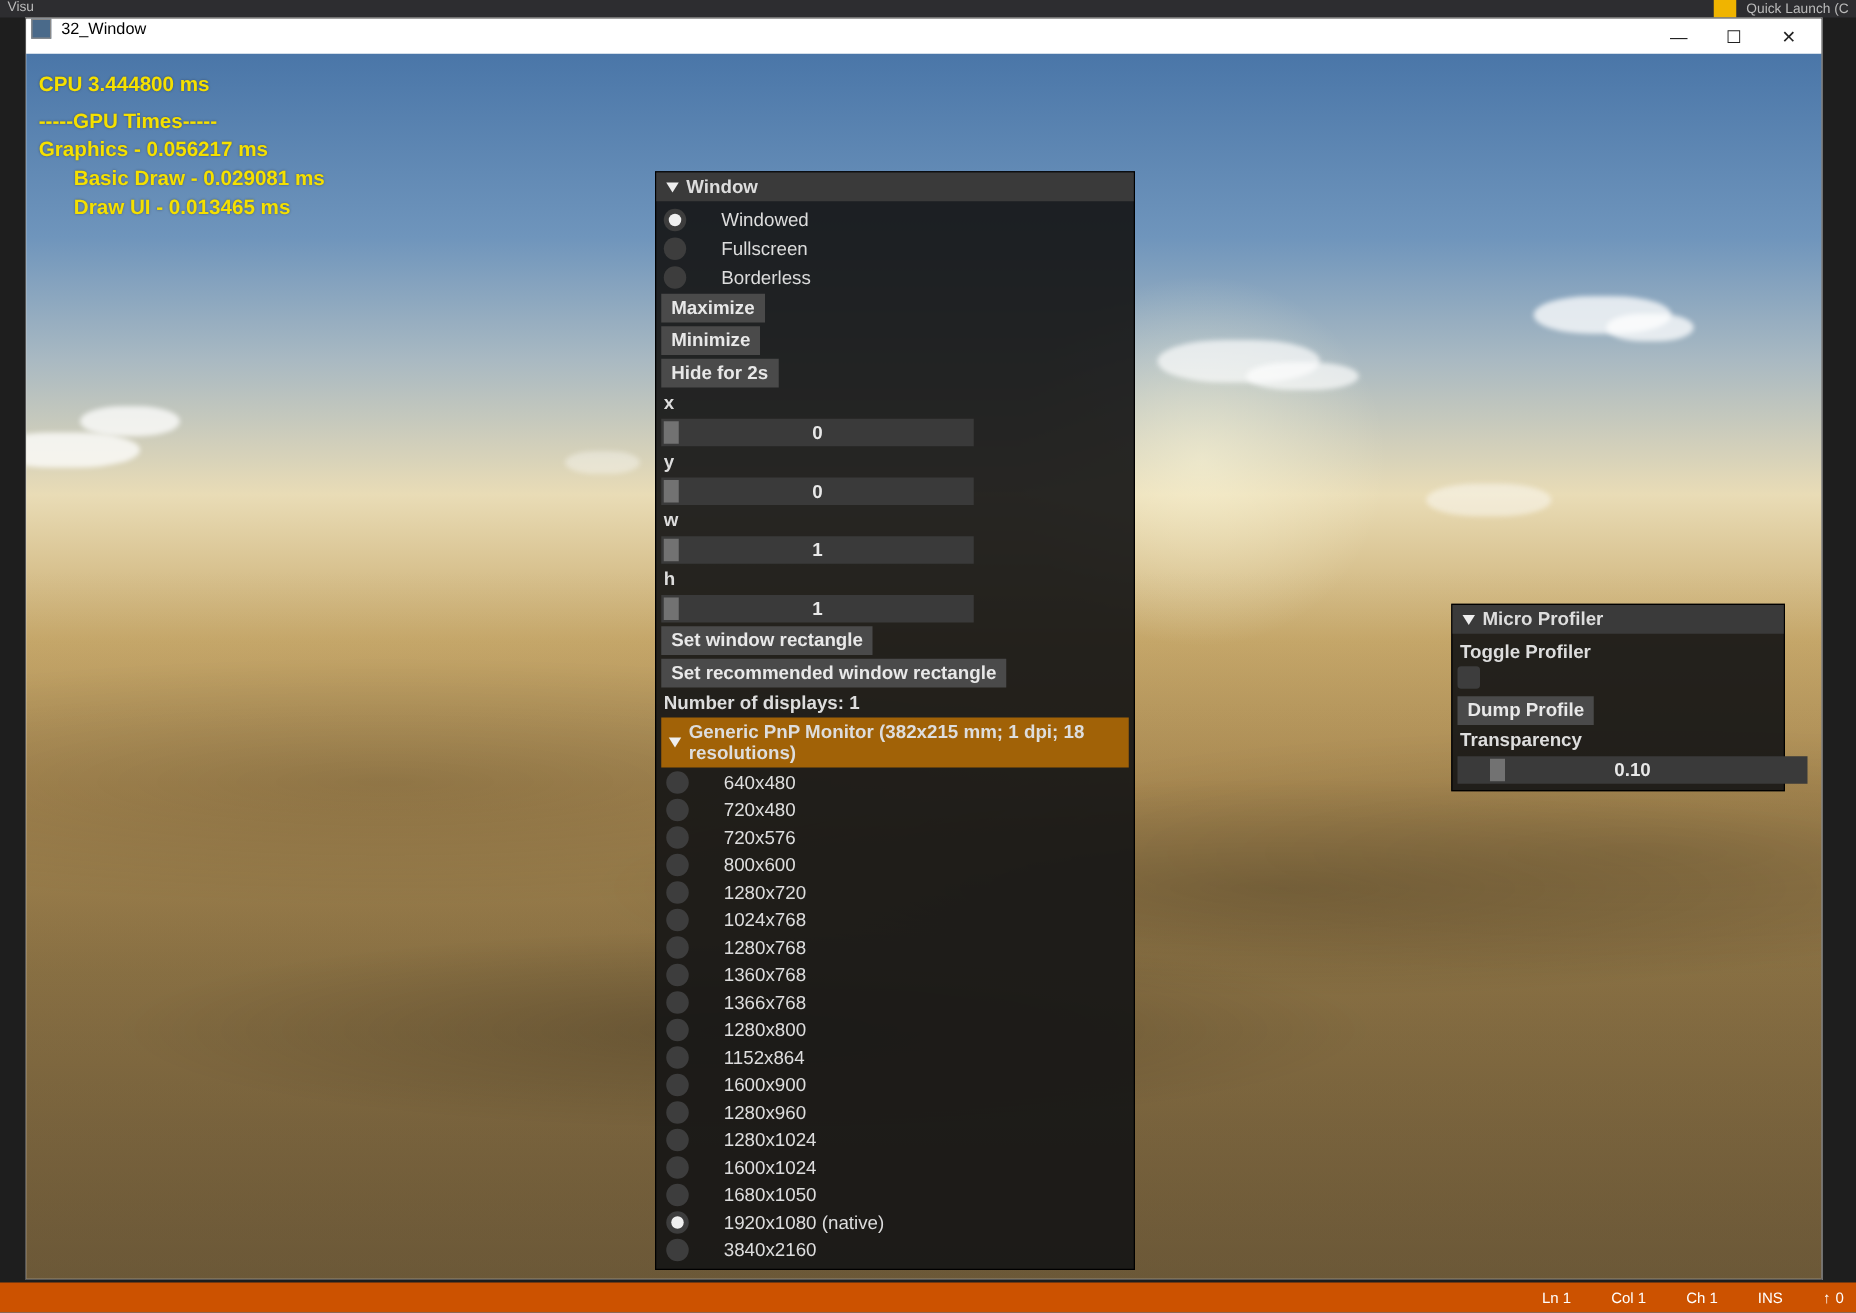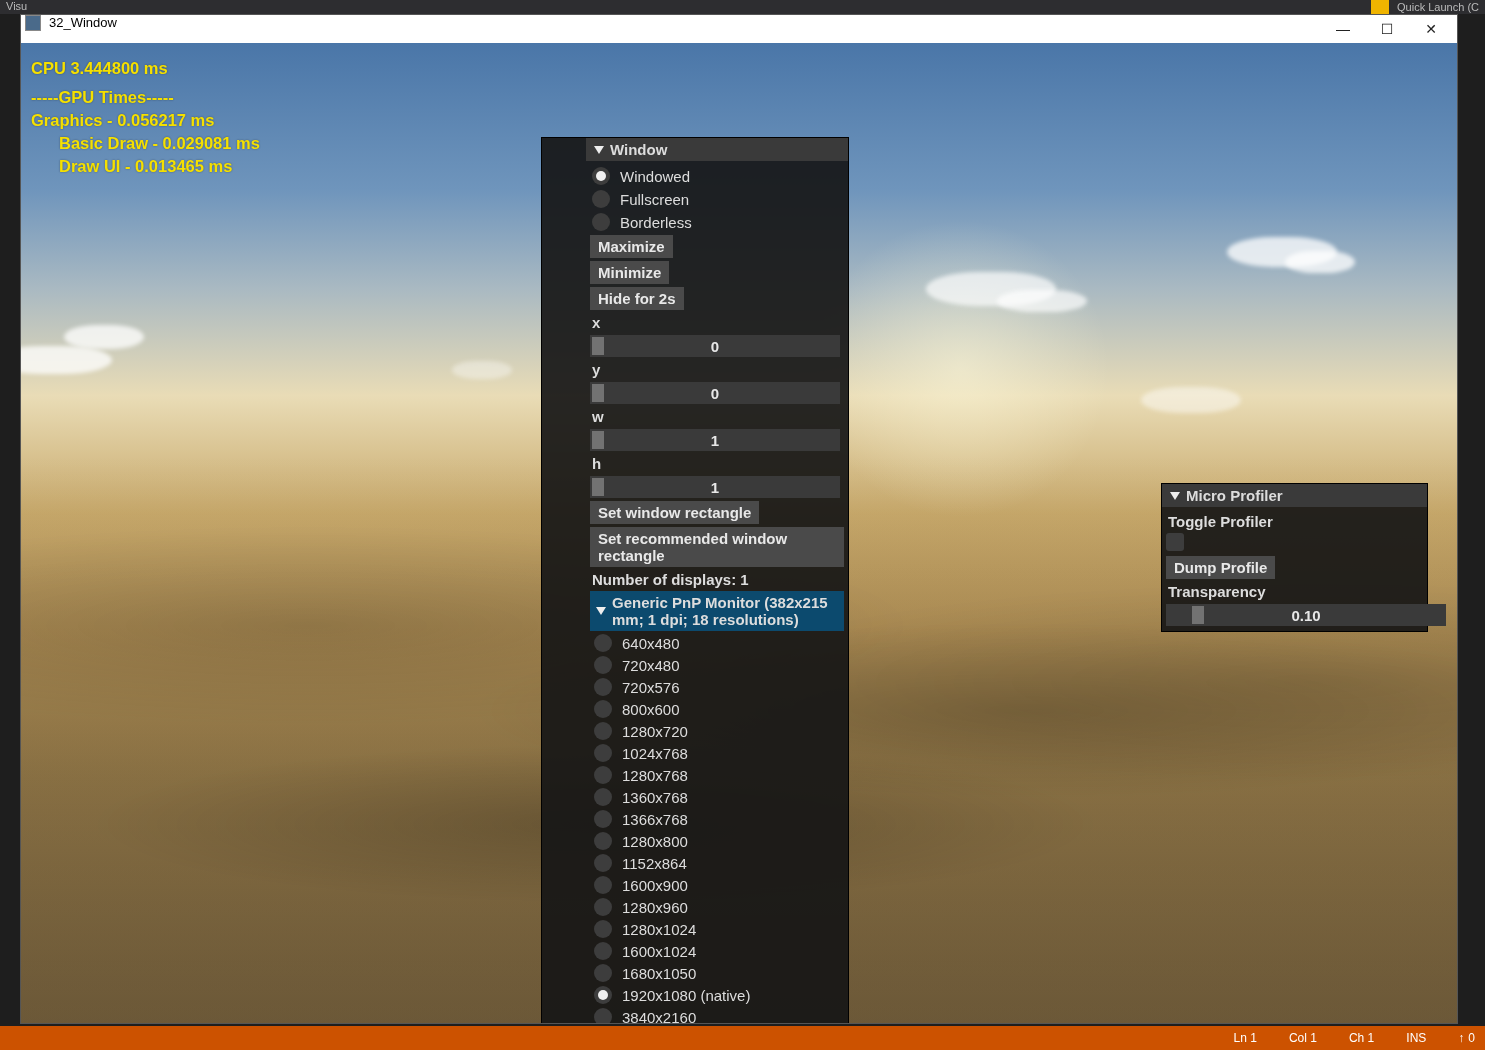--- a/index.html
+++ b/index.html
@@ -132,21 +132,21 @@
     font-weight:600;
   }
   .imgui-titlebar .tri, .collapse-header .tri {
     width:0;height:0;
     border-left:5px solid transparent;
     border-right:5px solid transparent;
     border-top:8px solid #eee;
   }
   .imgui-body { padding: 4px; display:flex; flex-direction:column; gap:1px;}
   .imgui-radio {
-    display:flex; align-items:center; gap:10px;
+    display:flex; align-items:center; gap:28px;
     padding: 2px 2px;
   }
   .imgui-radio .dot, .imgui-checkbox .box {
     width:18px; height:18px; border-radius:50%;
     background:#3d3d3d;
     display:inline-flex; align-items:center; justify-content:center;
   }
   .imgui-radio.sel .dot::after {
     content:""; width:10px; height:10px; border-radius:50%; background:#f0f0f0;
   }
@@ -170,28 +170,28 @@
     color:#e8e8e8;
     margin:1px 0;
     font-weight:600;
   }
   .imgui-slider .handle {
     position:absolute; left:2px; top:2px;
     width:12px; height:18px;
     background:#727272;
   }
   .collapse-header {
-    background:#0c4a6e;
+    background:#a16207;
     padding:3px 6px;
     display:flex; align-items:center; gap:6px;
     font-weight:600;
   }
   .res-list { padding-left:2px; }
 
-  .panel-window { left: 520px; top: 94px; width: 308px; padding-left: 44px; }
+  .panel-window { left: 503px; top: 94px; width: 384px; }
   .panel-profiler { left: 1140px; top: 440px; width: 267px; }
 
   .panel-profiler .imgui-slider { width: 280px; }
   .panel-profiler .imgui-slider .handle { left: 26px; }
 </style>
 </head>
 <body>
 
 <div class="ide-bg">
   <div class="ide-top">

